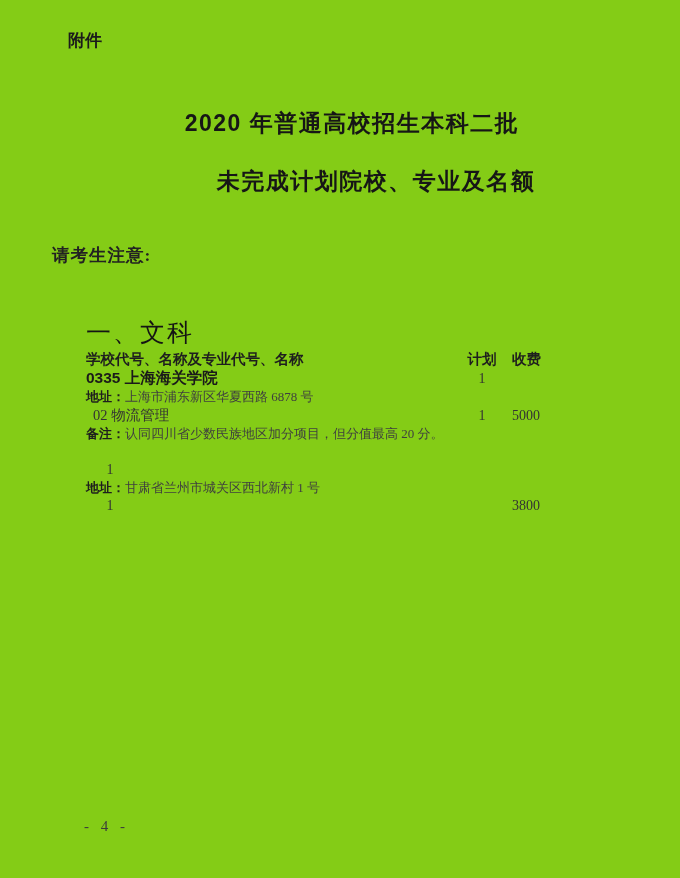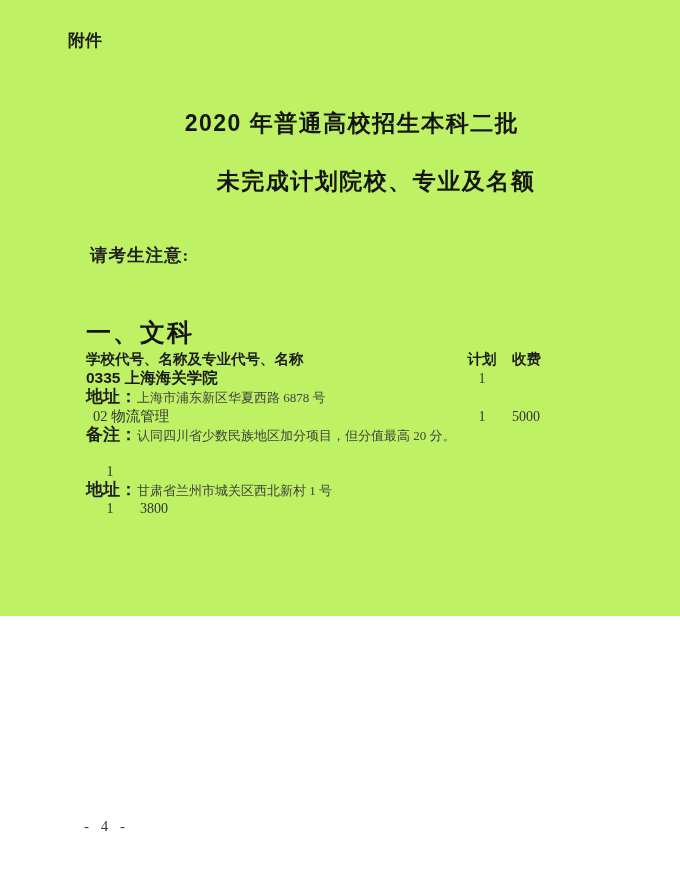--- a/index.html
+++ b/index.html
@@ -11,22 +11,22 @@
     height: 878px;
     background: #ffffff;
     position: relative;
     overflow: hidden;
     font-family: "Liberation Serif", serif;
     color: #333333;
   }
   .page {
     position: relative;
     width: 680px;
-    height: 616px;
-    background: #bef264;
+    height: 878px;
+    background: #84cc16;
   }
   .attachment {
     margin: 0;
     padding: 30px 0 0 68px;
     font-family: "Liberation Sans", sans-serif;
     font-weight: bold;
     font-size: 17px;
     line-height: 22px;
     color: #1b1b1b;
   }
@@ -41,21 +41,21 @@
     margin-left: 24px;
   }
   .title-line {
     line-height: 30px;
   }
   .title-line + .title-line {
     margin-top: 28px;
     padding-left: 48px;
   }
   .notice {
-    margin: 47px 84px 0 90px;
+    margin: 47px 84px 0 52px;
   }
   .notice-heading {
     font-family: "Liberation Serif", serif;
     font-weight: bold;
     font-size: 17.5px;
     line-height: 24px;
     color: #222222;
     letter-spacing: 1px;
   }
   .notice-body {
@@ -65,21 +65,21 @@
     letter-spacing: 0.5px;
     text-align: justify;
     text-indent: 2em;
     color: #3a3a3a;
   }
   .section {
     margin: 50px 110px 0 86px;
   }
   .section-heading {
     font-family: "Liberation Sans", sans-serif;
-    font-weight: bold;
+    font-weight: normal;
     font-size: 25px;
     line-height: 30px;
     color: #141414;
     letter-spacing: 2px;
   }
   .table {
     margin-top: 3px;
   }
   .t-row {
     display: flex;
@@ -113,27 +113,28 @@
     color: #333;
   }
   .detail-row {
     font-size: 13px;
     line-height: 18px;
     color: #3f3f3f;
   }
   .detail-label {
     font-family: Liberation Serif, serif;
     font-weight: bold;
-    font-size: 17px;
+    font-size: 13px;
     color: #1e1e1e;
   }
   .major-row {
     font-size: 14.5px;
     line-height: 18px;
     color: #333333;
+    justify-content: space-between;
   }
   .major-row .t-name { padding-left: 7px; }
   .major-row .t-plan, .major-row .t-fee { font-size: 14px; }
   .page-number {
     position: absolute;
     left: 84px;
     top: 818px;
     font-size: 15px;
     letter-spacing: 4px;
     color: #3c3c3c;

